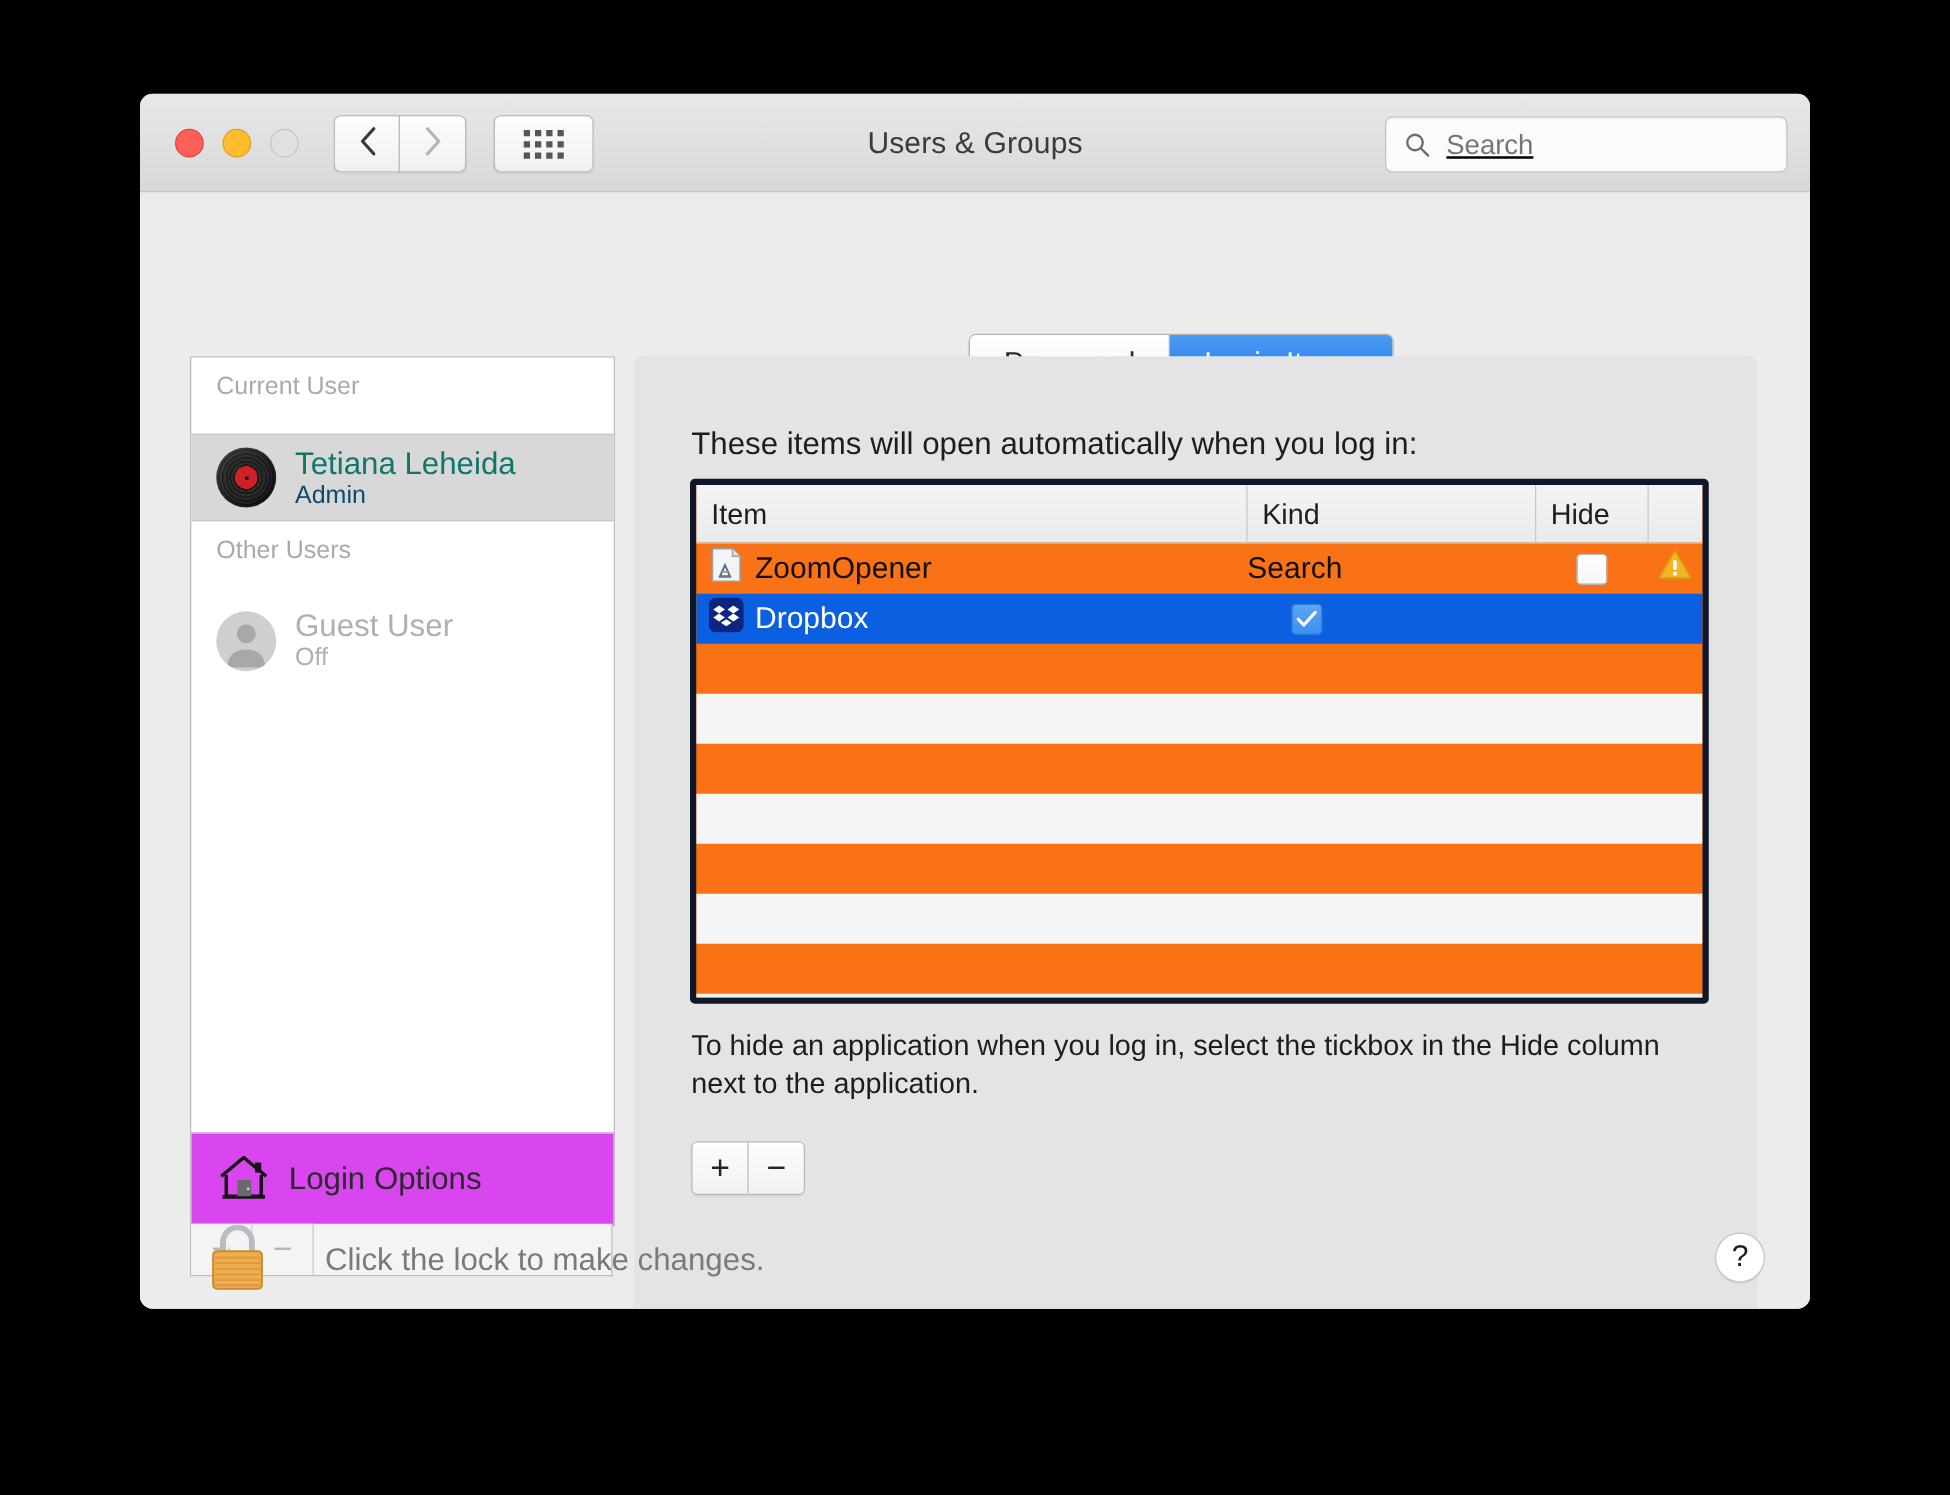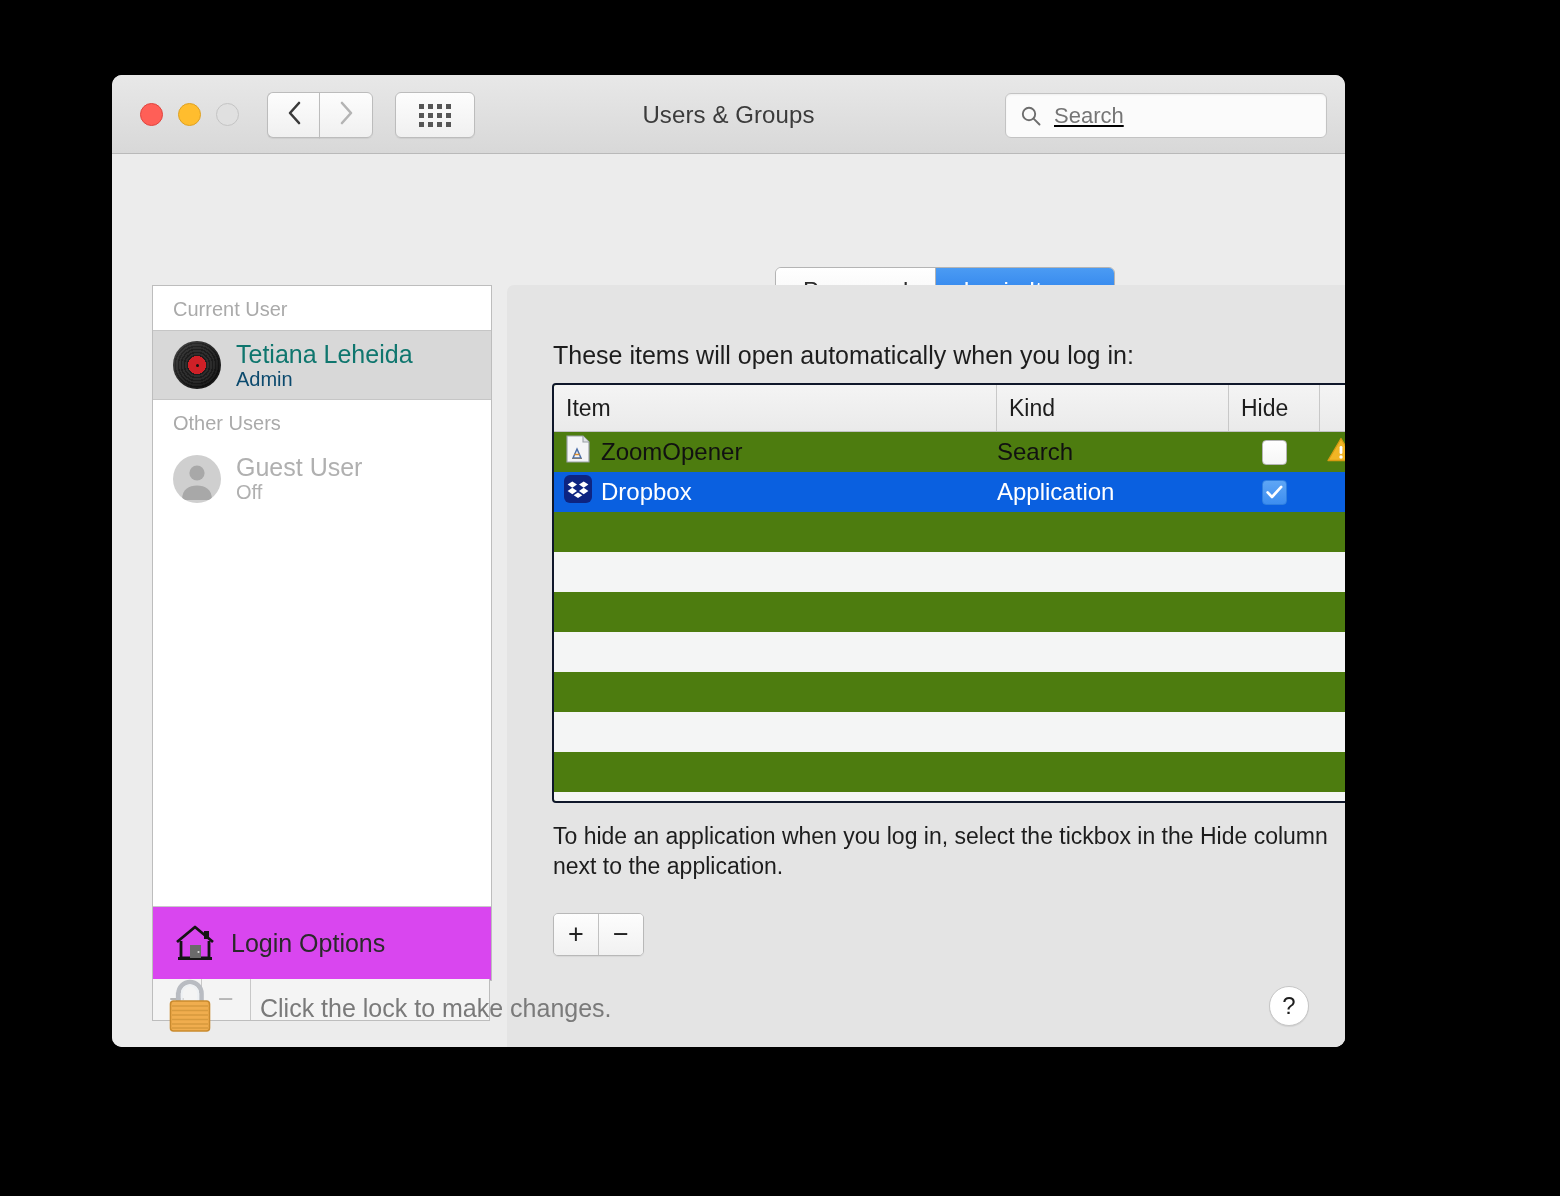--- a/index.html
+++ b/index.html
@@ -11,21 +11,21 @@
     overflow: hidden;
     font-family: "Liberation Sans", sans-serif;
     -webkit-font-smoothing: antialiased;
   }
 
   
   #window {
     position: absolute;
     left: 112px;
     top: 75px;
-    width: 1233px;
+    width: 1336px;
     height: 972px;
     background: #ececec;
     border-radius: 10px;
     overflow: hidden;
     box-shadow: 0 12px 40px rgba(0,0,0,0.55);
   }
 
   
   #titlebar {
     position: relative;
@@ -125,21 +125,21 @@
     top: 131px;
     width: 338px;
     height: 694px;
     background: #ffffff;
     border: 1px solid #bdbdbd;
     overflow: hidden;
   }
   .group-head {
     font-size: 20px;
     color: #aaaaaa;
-    padding: 12px 0 9px 20px;
+    padding: 12px 0 26px 20px;
   }
   .user-row {
     display: flex;
     align-items: center;
     padding: 9px 0 9px 20px;
     box-sizing: border-box;
   }
   .user-row.selected {
     background: #d8d8d8;
     border-top: 1px solid #c6c6c6;
@@ -253,23 +253,23 @@
     color: #1d1d1d;
   }
 
   
   #table-wrap {
     position: absolute;
     left: 45px;
     top: 98px;
     width: 815px;
     height: 420px;
-    border: 2px solid #0f172a;
+    border: 5px solid #0f172a;
     border-radius: 4px;
-    background: #4d7c0f;
+    background: #f97316;
     box-sizing: border-box;
     overflow: hidden;
   }
   #table-head {
     display: flex;
     height: 46px;
     background: linear-gradient(to bottom, #f4f4f4 0%, #eaeaea 100%);
     border-bottom: 1px solid #c2c2c2;
     align-items: center;
     font-size: 23px;
@@ -513,21 +513,20 @@
                 <rect x="0" y="0" width="28" height="28" rx="6" fill="#0d2481"></rect>
                 <path d="M8.3 6.4 L3.6 9.6 L8.3 12.8 L13 9.6 Z" fill="#ffffff"></path>
                 <path d="M19.7 6.4 L15 9.6 L19.7 12.8 L24.4 9.6 Z" fill="#ffffff"></path>
                 <path d="M8.3 19.2 L3.6 16 L8.3 12.8 L13 16 Z" fill="#ffffff"></path>
                 <path d="M19.7 19.2 L15 16 L19.7 12.8 L24.4 16 Z" fill="#ffffff"></path>
                 <path d="M14 17.4 L9.7 20.2 L14 23 L18.3 20.2 Z" fill="#ffffff"></path>
               </svg>
             </span>
             <span class="item-label">Dropbox</span>
           </div>
-          <div class="td kind">Application</div>
           <div class="td hide">
             <span class="cbox checked">
               <svg width="17" height="14" viewBox="0 0 17 14">
                   <path d="M1.6 7.4 L6 12 L15.2 1.9" stroke="#ffffff" stroke-width="2.6" fill="none" stroke-linecap="round" stroke-linejoin="round"></path>
                 </svg>
             </span>
           </div>
           <div class="td warn"></div>
         </div>
 

